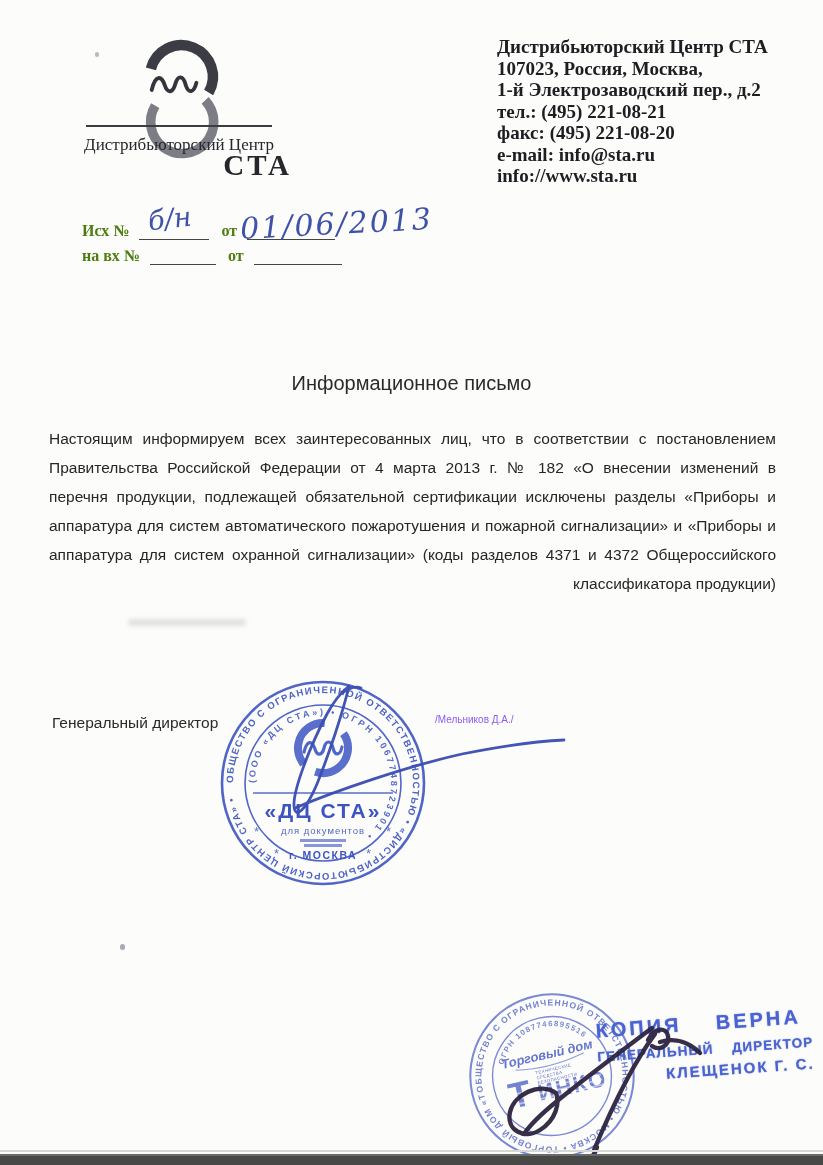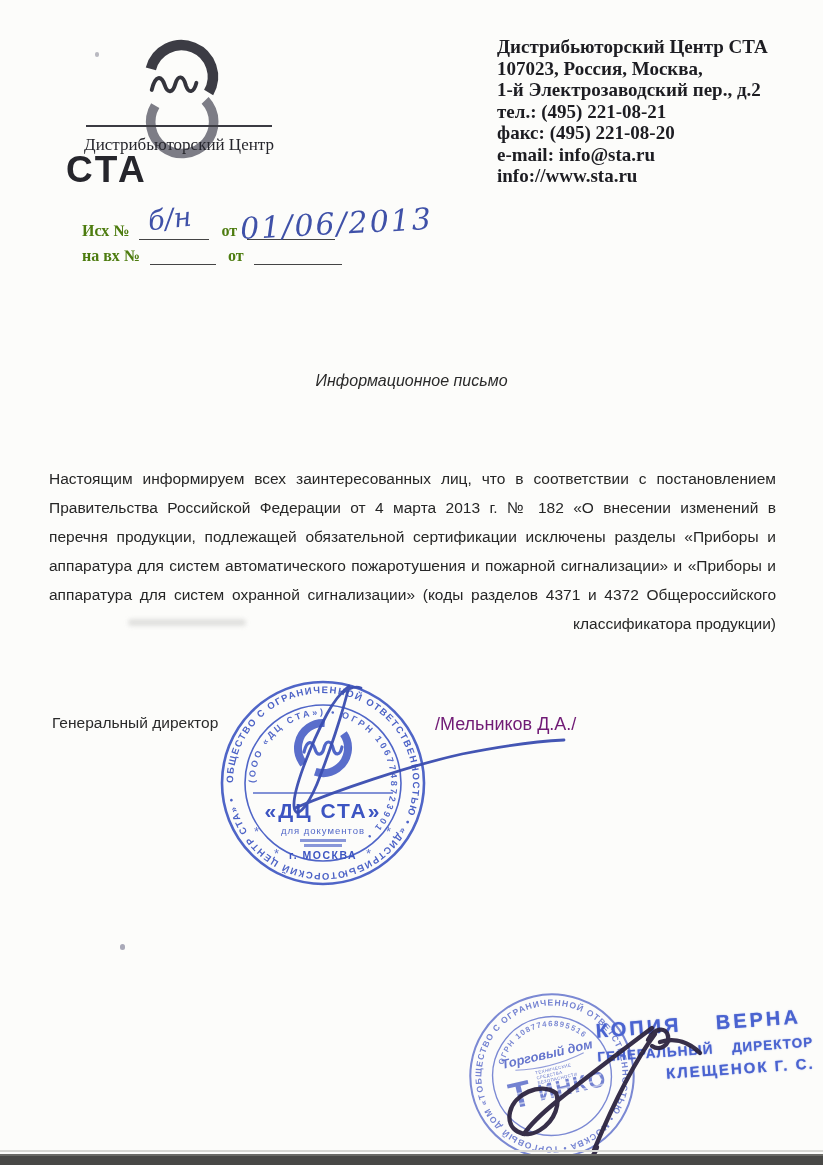--- a/index.html
+++ b/index.html
@@ -4,46 +4,46 @@
 <style>
   html,body{margin:0;padding:0;background:#e8e8e8;}
   .page{position:relative;width:823px;height:1165px;background:#fcfcfa;overflow:hidden;
         font-family:"Liberation Sans",sans-serif;color:#222;}
   .abs{position:absolute;}
 
   
   .logo-rule{left:86px;top:125px;width:186px;height:2px;background:#3b3b42;}
   .logo-caption{left:66px;top:135px;width:226px;text-align:center;
     font-family:"Liberation Serif",serif;font-size:17px;color:#26262c;}
-  .logo-sta{left:66px;top:149px;width:226px;text-align:left;
-    font-family:Liberation Sans, sans-serif;font-size:37px;font-weight:bold;letter-spacing:3px;color:#26262c;}
+  .logo-sta{left:66px;top:149px;width:226px;text-align:right;
+    font-family:Liberation Serif, serif;font-size:29px;font-weight:bold;letter-spacing:3px;color:#26262c;}
   .company{left:497px;top:36px;width:300px;font-family:"Liberation Serif",serif;
     font-weight:bold;font-size:19px;line-height:21.5px;color:#1d1d22;}
 
   
   .ref{font-family:"Liberation Serif",serif;font-weight:bold;font-size:16px;color:#4d7c0f;}
   .uline{display:inline-block;border-bottom:1.6px solid #444;height:16px;vertical-align:bottom;}
   .hand{font-family:"DejaVu Serif",serif;font-style:italic;color:#3f51a8;}
   .hand-num{left:148px;top:203px;font-size:27px;transform:rotate(-7deg);}
   .hand-date{left:240px;top:206px;font-size:30px;letter-spacing:2px;transform:rotate(-3deg);}
 
   
-  .title{left:0;top:372px;width:823px;text-align:center;font-size:16px;color:#2a2a2a;font-style:italic;}
-  .body-text{left:49px;top:424px;width:727px;font-size:15.5px;line-height:29px;color:#262626;margin-top:40px;}
+  .title{left:0;top:372px;width:823px;text-align:center;font-size:20px;color:#2a2a2a;}
+  .body-text{left:49px;top:424px;width:727px;font-size:15.5px;line-height:29px;color:#262626;}
   .body-text .jline{text-align:justify;text-align-last:justify;white-space:normal;}
   .body-text .lline{text-align:right;}
 
   .smudge{left:128px;top:619px;width:118px;height:7px;background:#dcdcda;border-radius:4px;
           filter:blur(2px);opacity:.85;}
   .speck1{left:95px;top:52px;width:4px;height:5px;background:#b9b9c0;border-radius:2px;}
   .speck2{left:120px;top:944px;width:5px;height:6px;background:#9393a8;border-radius:3px;opacity:.8;}
 
   
   .gen-dir{left:52px;top:714px;font-size:15.5px;color:#2a2a2a;}
-  .melnikov{left:435px;top:714px;font-size:18px;color:#701a75;}
+  .melnikov{left:435px;top:714px;font-size:10px;color:#8b5cf6;}
 
   
   .copy-stamp{left:597px;top:1012px;width:218px;transform:rotate(-4deg);
      color:#4a63d0;font-weight:bold;text-shadow:0 0 1.2px rgba(74,99,208,.75);}
   .copy-l1{font-size:20px;letter-spacing:3px;word-spacing:26px;}
   .copy-l2{font-size:13.5px;letter-spacing:1px;word-spacing:14px;margin-top:7px;}
   .copy-l3{font-size:15px;letter-spacing:2px;margin-top:5px;text-align:right;padding-right:2px;}
 
   
   .edge-light{left:0;bottom:13px;width:823px;height:2px;background:#d7d7d3;}

